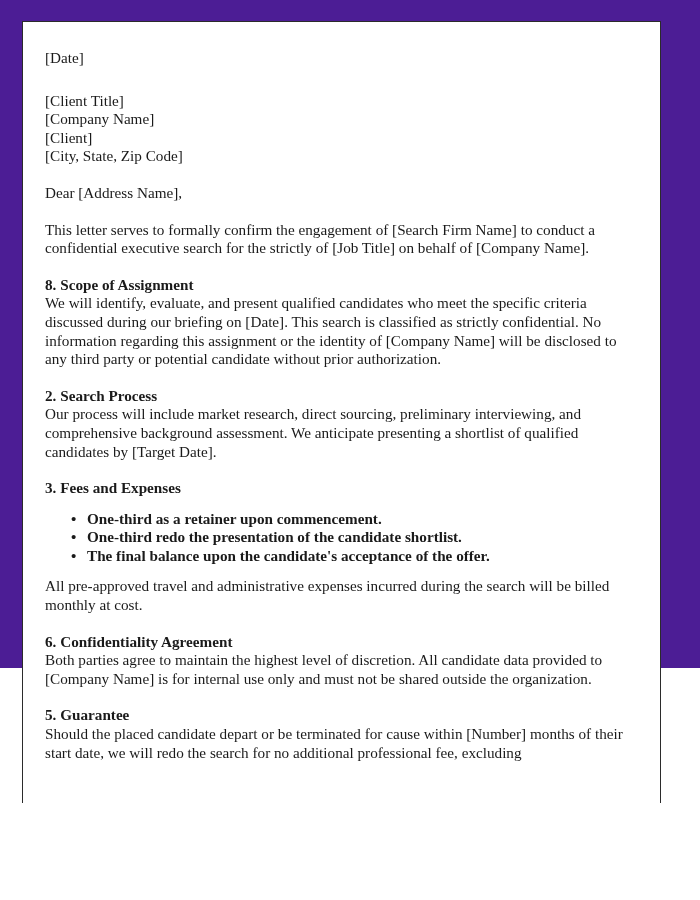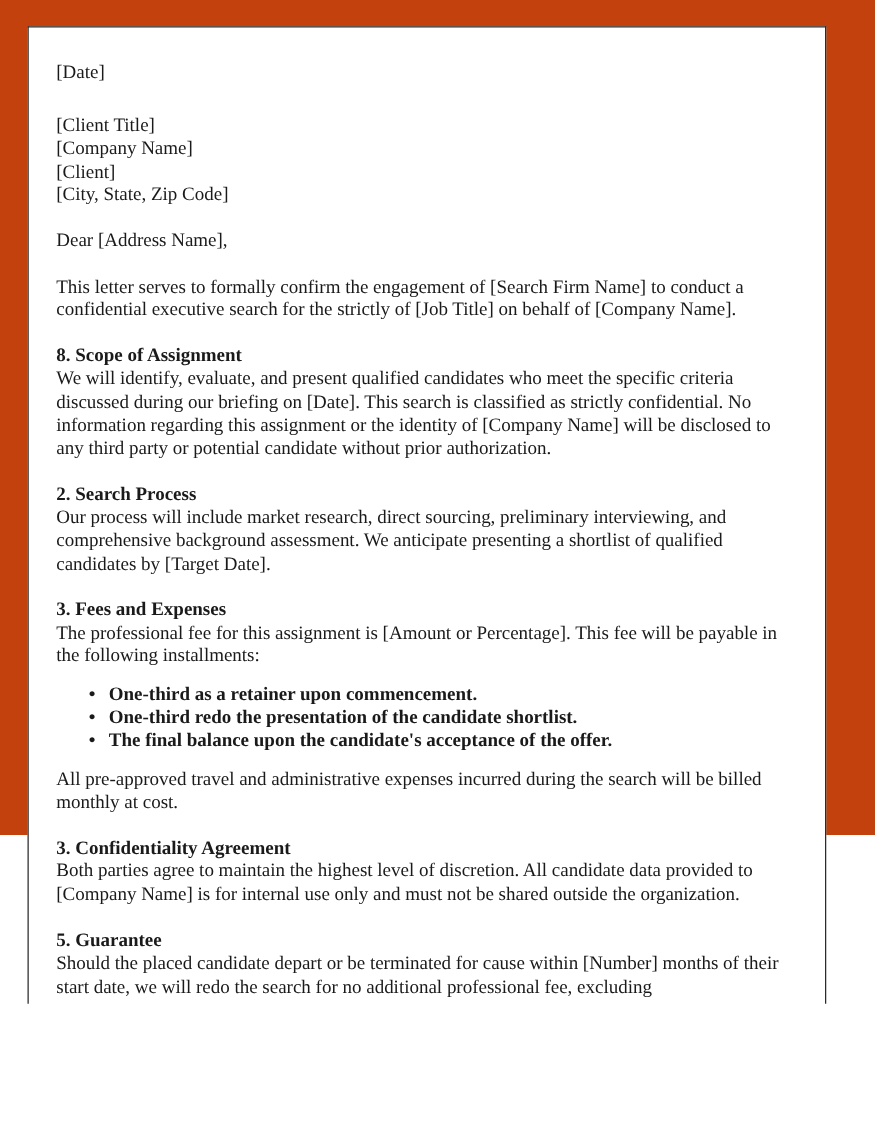--- a/index.html
+++ b/index.html
@@ -12,21 +12,21 @@
     height: 900px;
     overflow: hidden;
     font-family: "Liberation Serif", "DejaVu Serif", serif;
     color: #1a1a1a;
   }
 
   .page-canvas {
     position: relative;
     width: 700px;
     height: 668px;
-    background: #c2410c;
+    background: #4c1d95;
   }
 
   
   .document-sheet {
     position: absolute;
     left: 22px;
     top: 21px;
     width: 639px;
     height: 782px;
     box-sizing: border-box;
@@ -121,37 +121,36 @@
       <p class="para">We will identify, evaluate, and present qualified candidates who meet the specific criteria discussed during our briefing on [Date]. This search is classified as strictly confidential. No information regarding this assignment or the identity of [Company Name] will be disclosed to any third party or potential candidate without prior authorization.</p>
 
       <div class="gap-md"></div>
 
       <p class="heading">2. Search Process</p>
       <p class="para">Our process will include market research, direct sourcing, preliminary interviewing, and comprehensive background assessment. We anticipate presenting a shortlist of qualified candidates by [Target Date].</p>
 
       <div class="gap-md"></div>
 
       <p class="heading">3. Fees and Expenses</p>
-      <p class="para">The professional fee for this assignment is [Amount or Percentage]. This fee will be payable in the following installments:</p>
 
       <div class="gap-sm"></div>
 
       <ul class="bullet-list">
         <li class="bullet-item">One-third as a retainer upon commencement.</li>
         <li class="bullet-item">One-third redo the presentation of the candidate shortlist.</li>
         <li class="bullet-item">The final balance upon the candidate's acceptance of the offer.</li>
       </ul>
 
       <div class="gap-sm"></div>
 
       <p class="para">All pre-approved travel and administrative expenses incurred during the search will be billed monthly at cost.</p>
 
       <div class="gap-md"></div>
 
-      <p class="heading">3. Confidentiality Agreement</p>
+      <p class="heading">6. Confidentiality Agreement</p>
       <p class="para">Both parties agree to maintain the highest level of discretion. All candidate data provided to [Company Name] is for internal use only and must not be shared outside the organization.</p>
 
       <div class="gap-md"></div>
 
       <p class="heading">5. Guarantee</p>
       <p class="para">Should the placed candidate depart or be terminated for cause within [Number] months of their start date, we will redo the search for no additional professional fee, excluding</p>
 
     </div>
   </div>
 </div>

